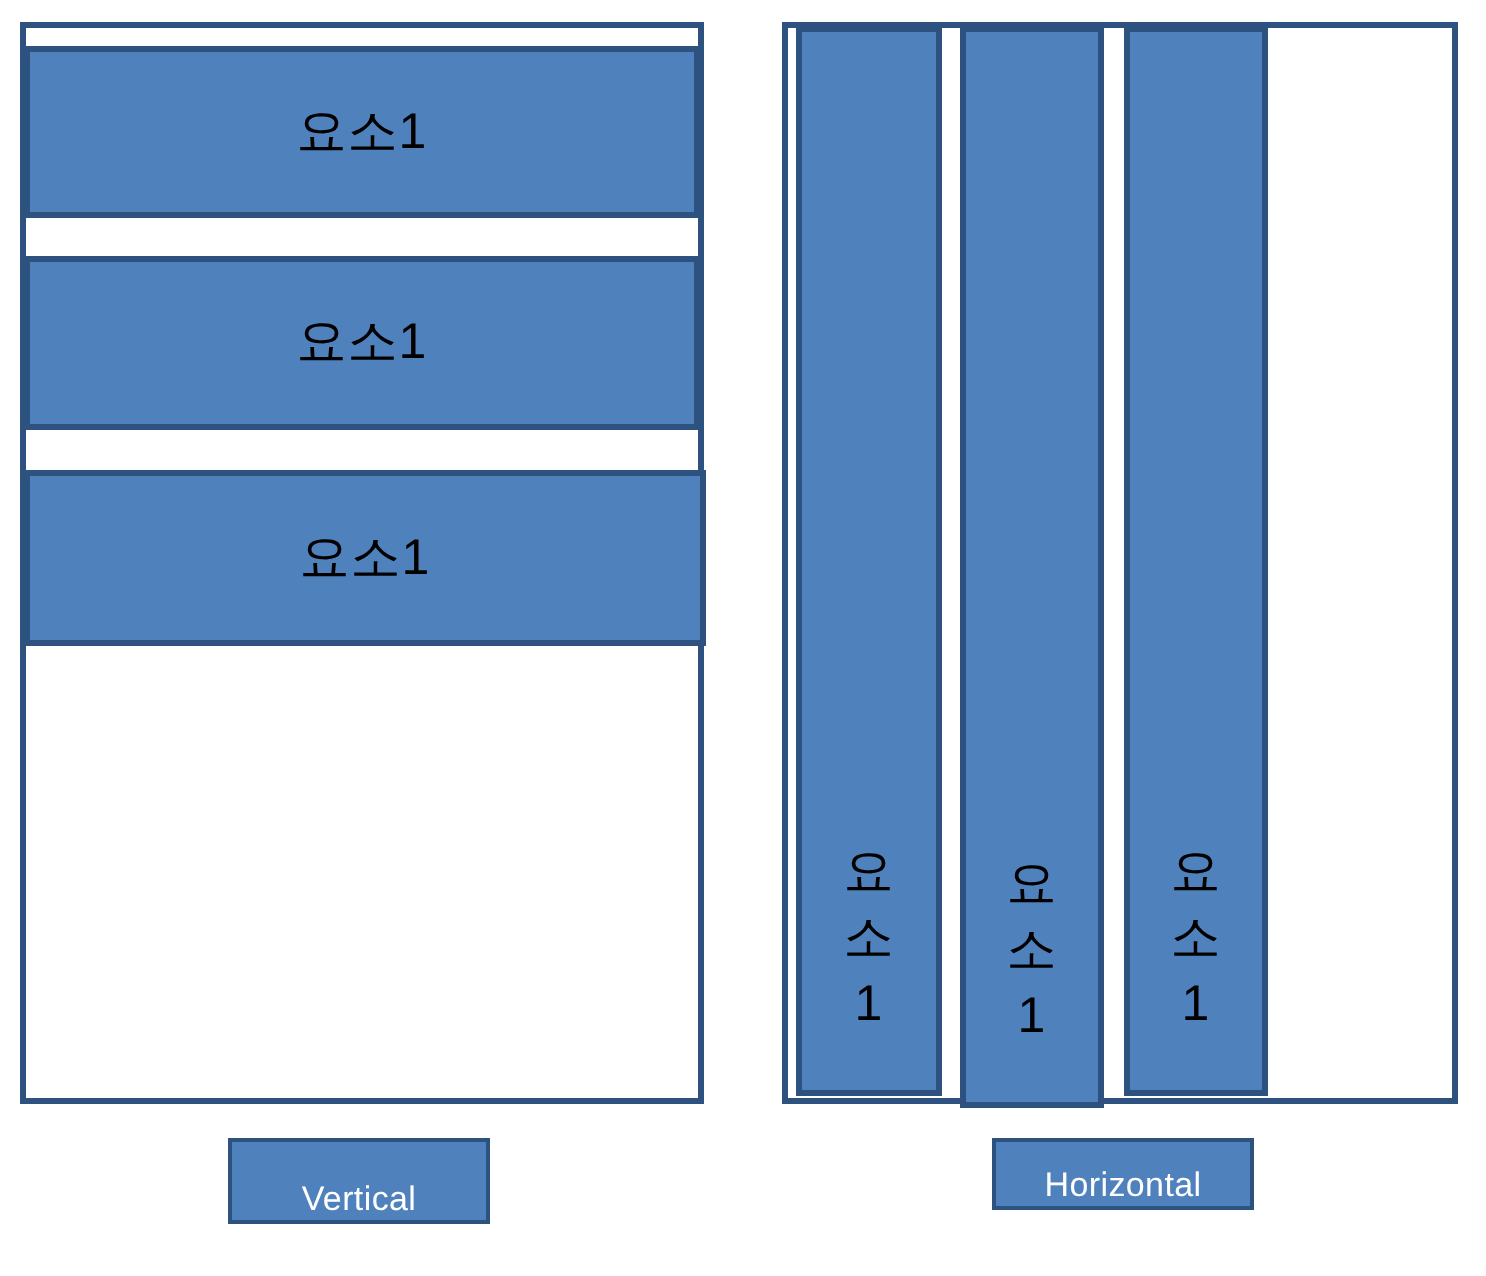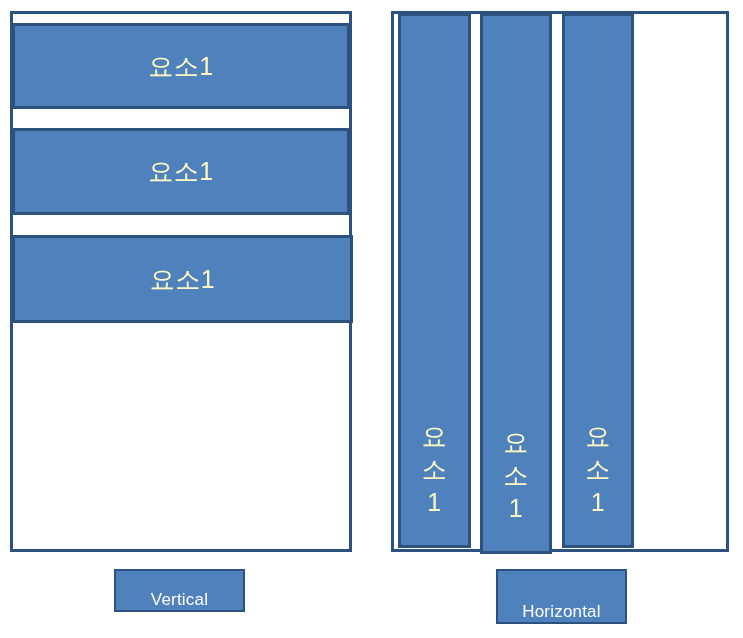--- a/index.html
+++ b/index.html
@@ -43,21 +43,21 @@
     width: 338px;
     height: 541px;
   }
 
   
   .element-box {
     position: absolute;
     box-sizing: border-box;
     background: #4F81BD;
     border: 3px solid #2E5280;
-    color: #fef9c3;
+    color: #000000;
     display: flex;
     align-items: center;
     justify-content: center;
     font-size: 25px;
     font-weight: 400;
     letter-spacing: 0.5px;
     line-height: 1.05;
     user-select: none;
   }
 
@@ -89,21 +89,21 @@
     color: #ffffff;
     display: flex;
     align-items: flex-end;
     justify-content: center;
     font-size: 17px;
     letter-spacing: 0.2px;
     user-select: none;
     cursor: default;
   }
   #vertical-caption   { left: 114px; top: 569px; width: 131px; height: 43px; }
-  #horizontal-caption { left: 496px; top: 569px; width: 131px; height: 55px; }
+  #horizontal-caption { left: 496px; top: 569px; width: 131px; height: 36px; }
 </style>
 </head>
 <body>
 
 <div class="stage">
 
   <div class="container-box" id="vertical-container"></div>
 
   <div class="element-box" id="v-elem-1">
     <span>요소1</span>

